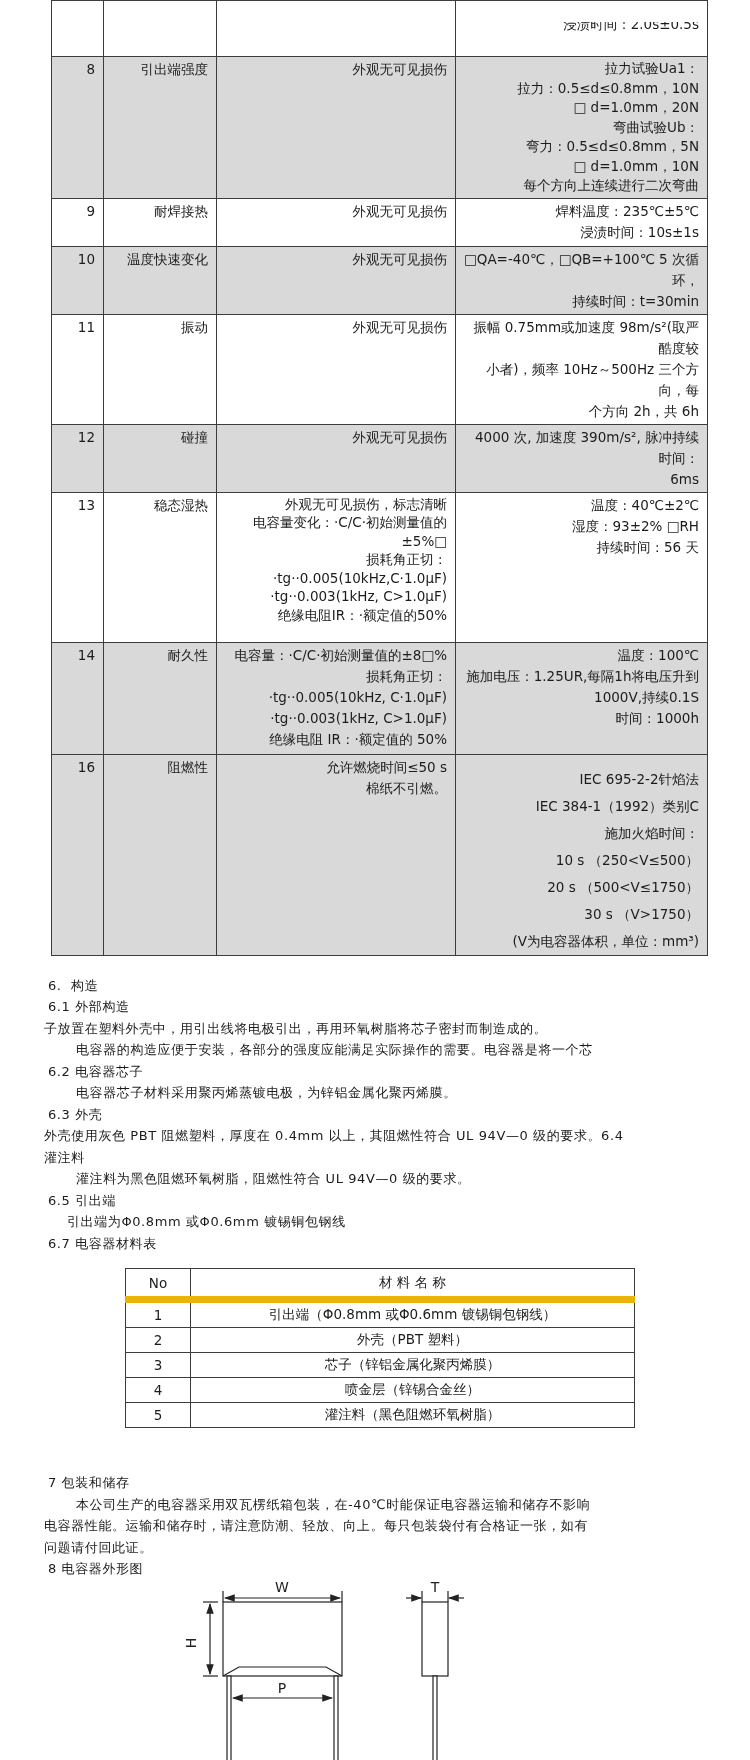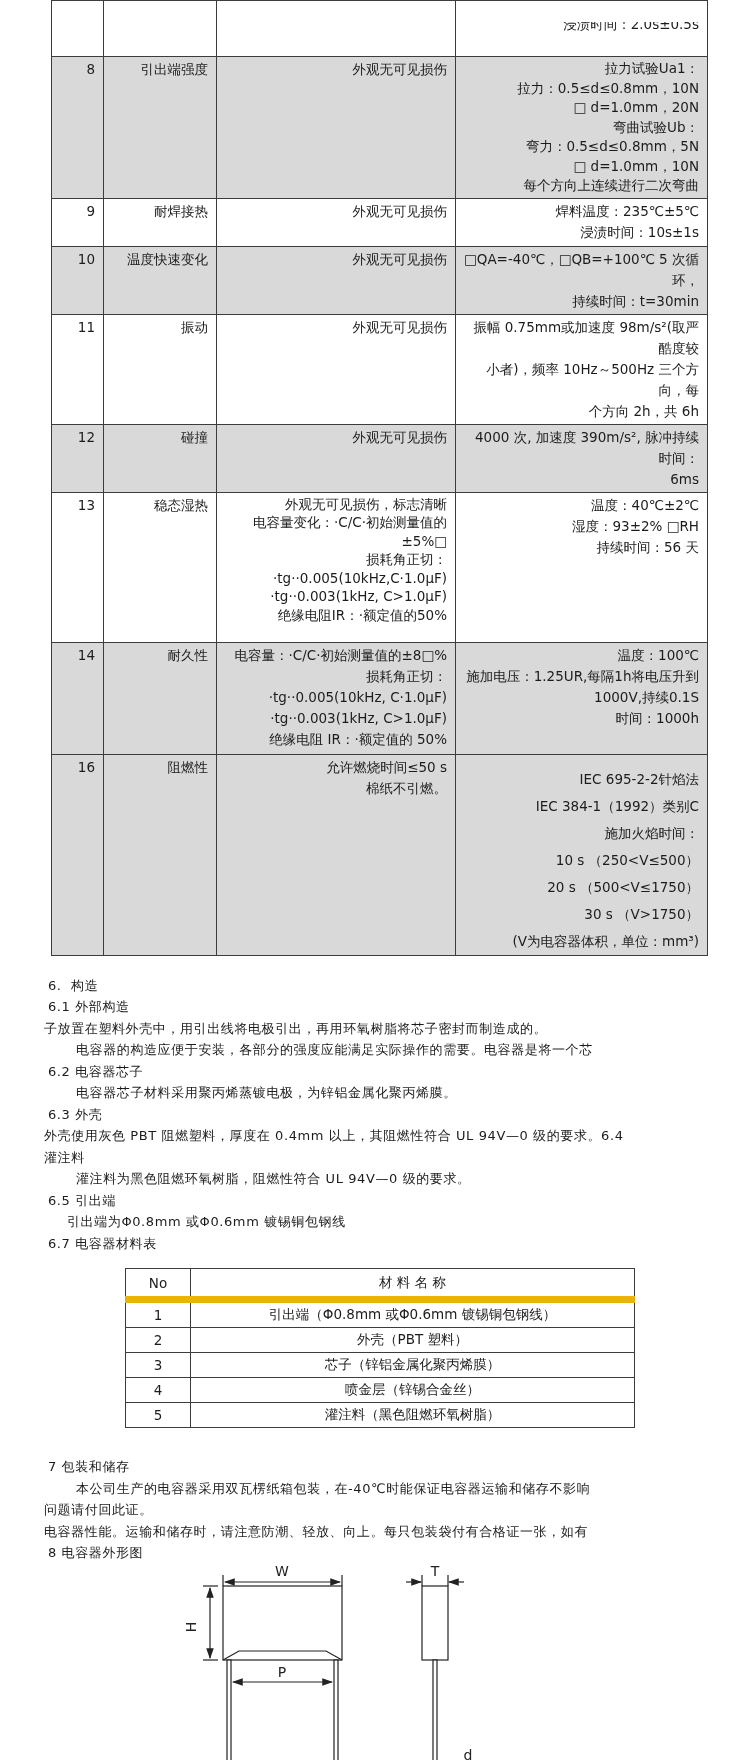--- a/index.html
+++ b/index.html
@@ -218,25 +218,25 @@
       <td>4</td>
       <td>喷金层（锌锡合金丝）</td>
     </tr>
     <tr class="mrow">
       <td>5</td>
       <td>灌注料（黑色阻燃环氧树脂）</td>
     </tr>
   </tbody>
 </table>
 
-<div class="textblock" style="margin-top:28px;">
+<div class="textblock" style="margin-top:44px;">
   <div class="tline">7 包装和储存</div>
   <div class="tline ind">本公司生产的电容器采用双瓦楞纸箱包装，在-40℃时能保证电容器运输和储存不影响</div>
+  <div class="tline" style="margin-left:-4px;">电容器性能。运输和储存时，请注意防潮、轻放、向上。每只包装袋付有合格证一张，如有</div>
   <div class="tline" style="margin-left:-4px;">问题请付回此证。</div>
-  <div class="tline" style="margin-left:-4px;">电容器性能。运输和储存时，请注意防潮、轻放、向上。每只包装袋付有合格证一张，如有</div>
   <div class="tline">8 电容器外形图</div>
 </div>
 
 <div class="drawing">
   <svg width="750" height="232" viewBox="0 0 750 232">
     <defs>
       <marker id="arr" viewBox="0 0 10 10" refX="9" refY="5" markerWidth="9" markerHeight="9" orient="auto-start-reverse">
         <path d="M0,1.5 L10,5 L0,8.5 z" fill="#222"></path>
       </marker>
     </defs>

